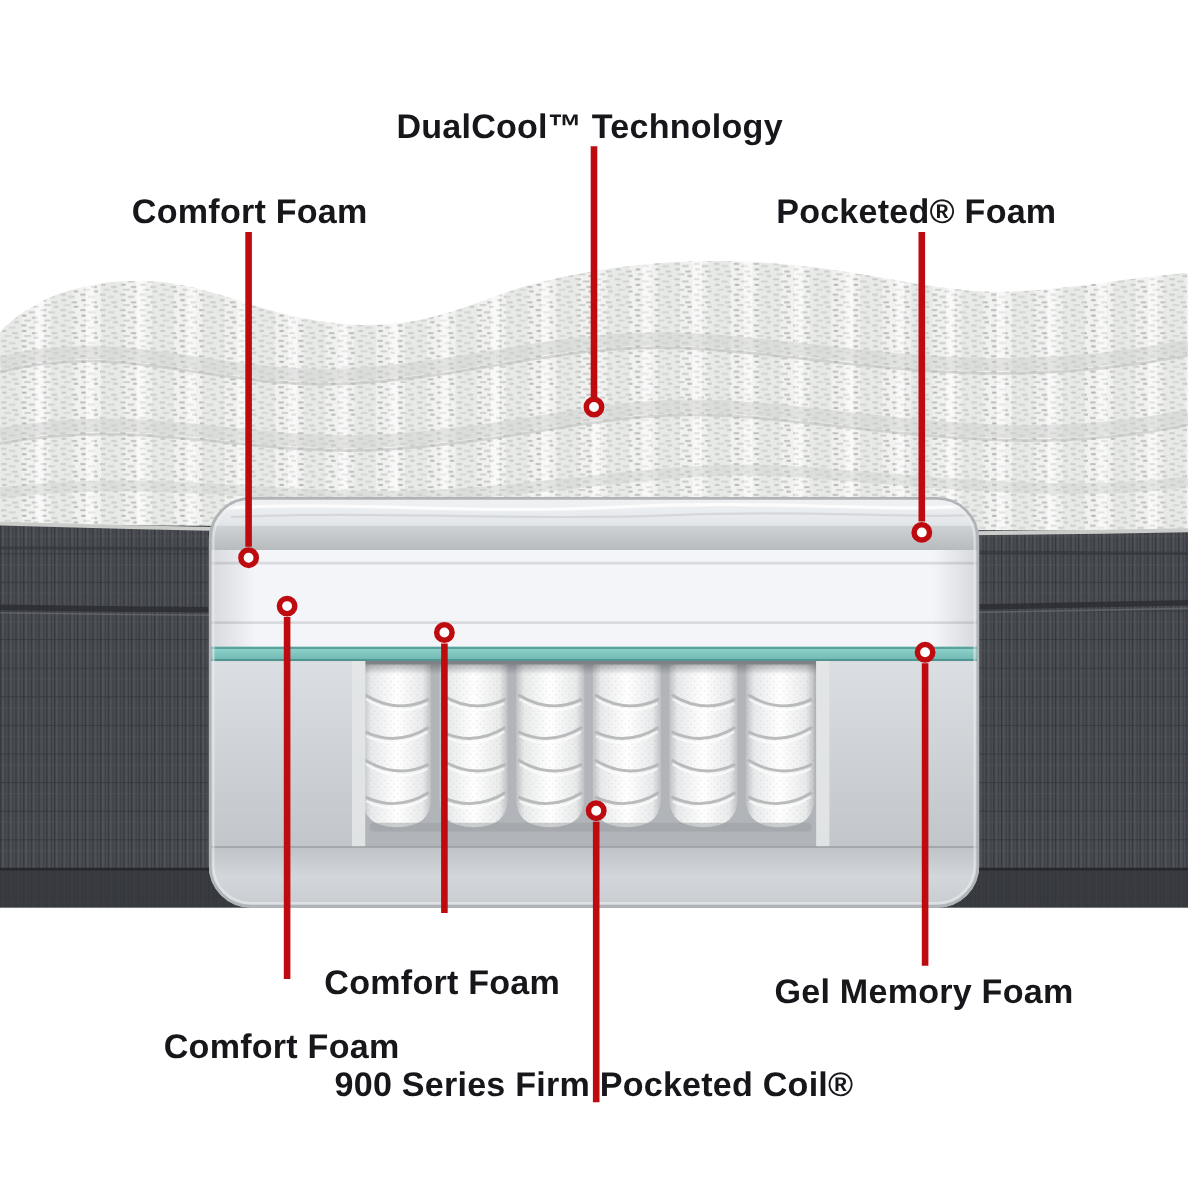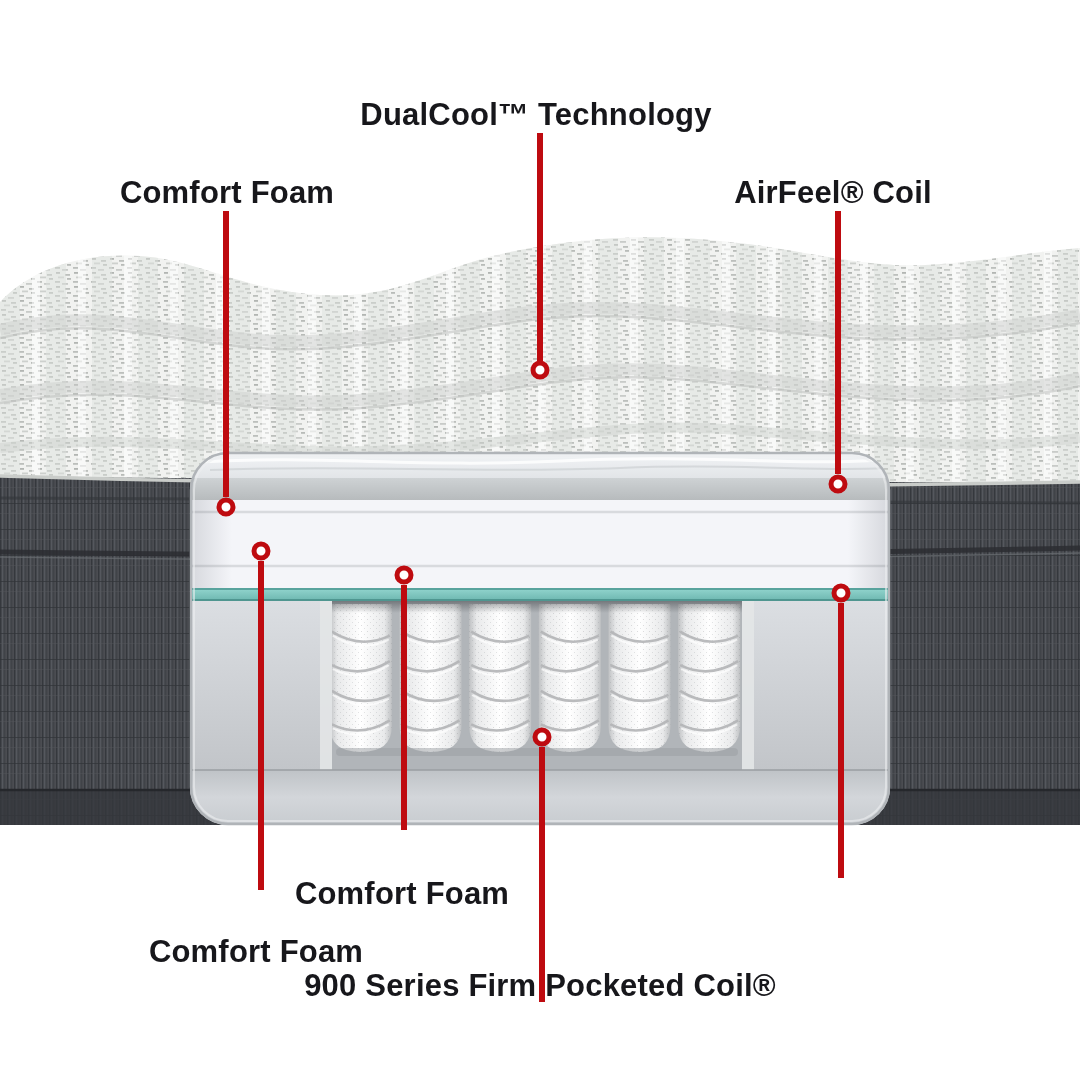--- a/index.html
+++ b/index.html
@@ -260,27 +260,28 @@
   </svg>
 
   <div id="labels">
       <div class="callout-label" style="left: 536px; top: 97px;">
         <div>DualCool™ Technology</div>
       </div>
       <div class="callout-label" style="left: 227px; top: 175px;">
         <div>Comfort Foam</div>
       </div>
       <div class="callout-label" style="left: 833px; top: 175px;">
-        <div>AirFeel® Coil</div>
+        <div>Pocketed® Foam</div>
       </div>
       <div class="callout-label" style="left: 402px; top: 876px;">
         <div>Comfort Foam</div>
       </div>
       <div class="callout-label" style="left: 256px; top: 934px;">
         <div>Comfort Foam</div>
       </div>
       <div class="callout-label" style="left: 840px; top: 884px;">
+        <div>Gel Memory Foam</div>
       </div>
       <div class="callout-label" style="left: 540px; top: 968px;">
         <div>900 Series Firm Pocketed Coil®</div>
       </div>
     </div>
 </div>
 
 </body></html>

